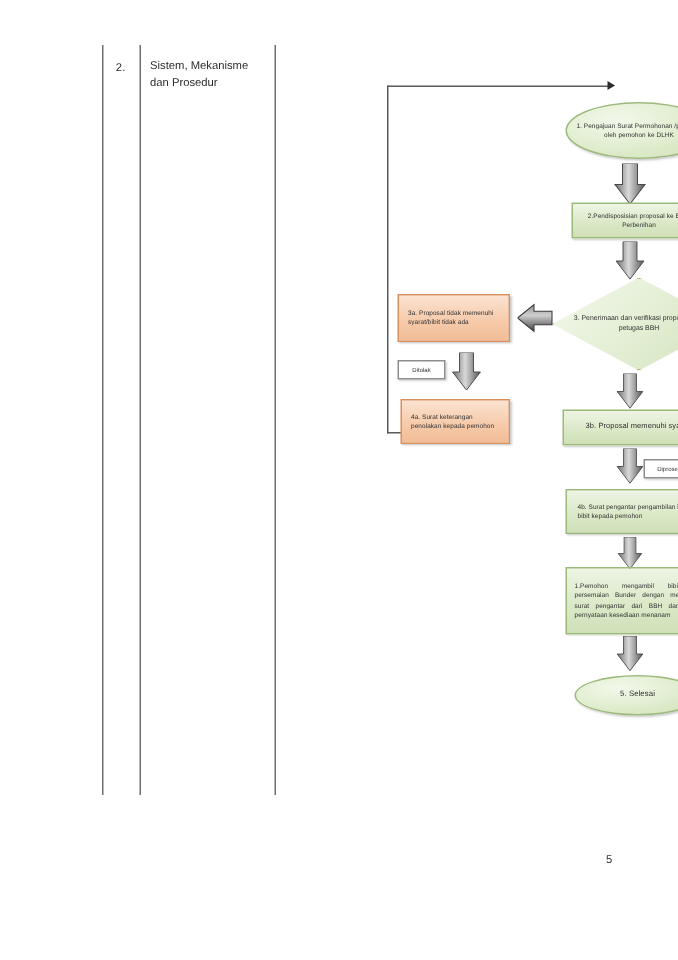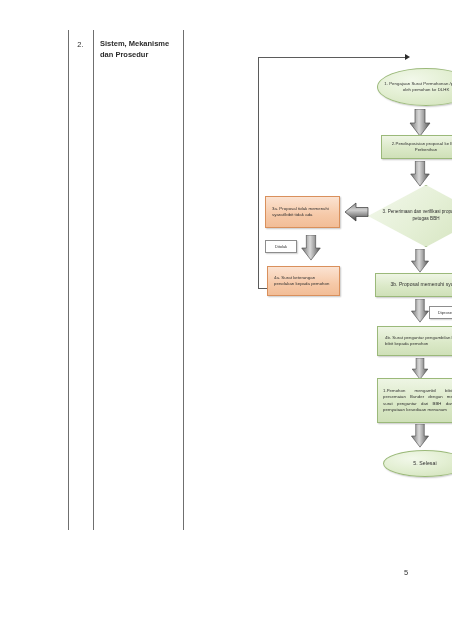--- a/index.html
+++ b/index.html
@@ -28,21 +28,21 @@
 
   .cell-no{
     position:absolute;left:0;top:0;width:25px;
     text-align:center;font-size:7.5px;padding-top:10px;
     letter-spacing:.2px;
   }
   .cell-label{
     position:absolute;left:25px;top:0;width:90px;
     padding:9px 6px 0 7px;
     box-sizing:border-box;
-    font-size:7.5px;line-height:1.45;font-weight:bold;
+    font-size:7.5px;line-height:1.45;
   }
 
   
   .flow{
     position:absolute;
     left:115px;top:0;width:210px;height:500px;
   }
   .node{
     position:absolute;
     box-sizing:border-box;

